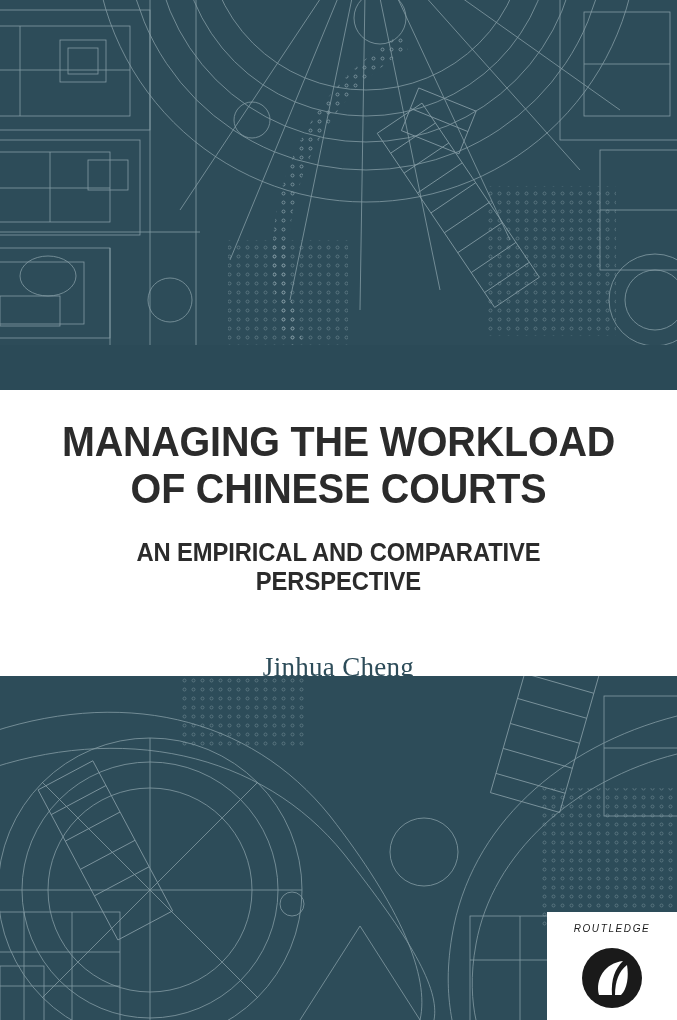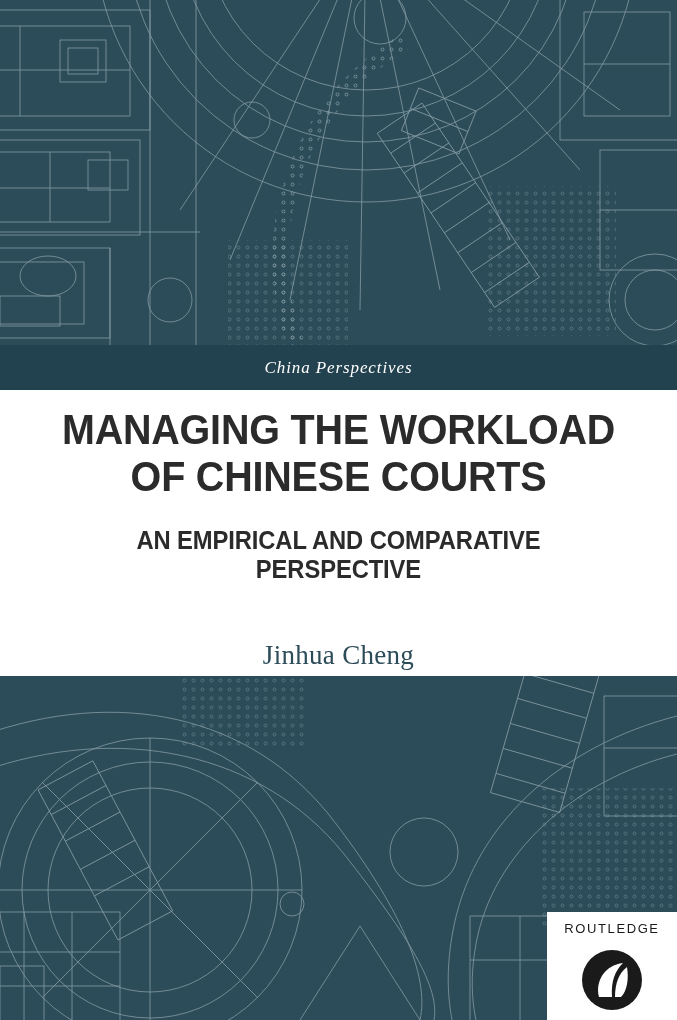--- a/index.html
+++ b/index.html
@@ -53,21 +53,21 @@
 
   
   .title-block {
     position: absolute;
     left: 0;
     top: 390px;
     width: 677px;
     height: 286px;
     background: #ffffff;
     box-sizing: border-box;
-    padding: 16px 40px 0 40px;
+    padding: 28px 40px 0 40px;
     text-align: center;
   }
   .main-title {
     color: #2b2b2b;
     font-family: "Liberation Sans", sans-serif;
     font-weight: bold;
     font-size: 42px;
     line-height: 1.12;
     letter-spacing: -0.2px;
     margin: 0;
@@ -104,24 +104,25 @@
   .logo-inner {
     position: absolute;
     inset: 0;
     display: flex;
     flex-direction: column;
     align-items: center;
     justify-content: center;
   }
   .logo-word {
     font-family: "Liberation Sans", sans-serif;
-    font-size: 13px;
+    font-size: 10px;
     letter-spacing: 1.6px;
     color: #1a1a1a;
     margin-bottom: 13px;
+    font-style: italic;
   }
   .logo-mark { display: block; }
 </style>
 </head>
 <body>
 
 <div class="cover">
 
   <div class="art art-top">
     <svg width="677" height="345" viewBox="0 0 677 345" xmlns="http://www.w3.org/2000/svg">
@@ -200,23 +201,20 @@
         <circle cx="252" cy="120" r="18"></circle>
         <circle cx="170" cy="300" r="22"></circle>
       </g>
       <g opacity="0.5">
         <rect x="486" y="186" width="130" height="150" fill="url(#dots)"></rect>
         <rect x="228" y="240" width="120" height="105" fill="url(#dots)"></rect>
       </g>
     </svg>
   </div>
 
-  <div class="series-band">
-    <span class="series-text">China Perspectives</span>
-  </div>
 
   <div class="title-block">
     <h1 class="main-title">MANAGING THE WORKLOAD OF CHINESE COURTS</h1>
     <h2 class="subtitle">AN EMPIRICAL AND COMPARATIVE PERSPECTIVE</h2>
     <p class="author">Jinhua Cheng</p>
   </div>
 
   <div class="art art-bottom">
     <svg width="677" height="344" viewBox="0 0 677 344" xmlns="http://www.w3.org/2000/svg">
       <defs>

